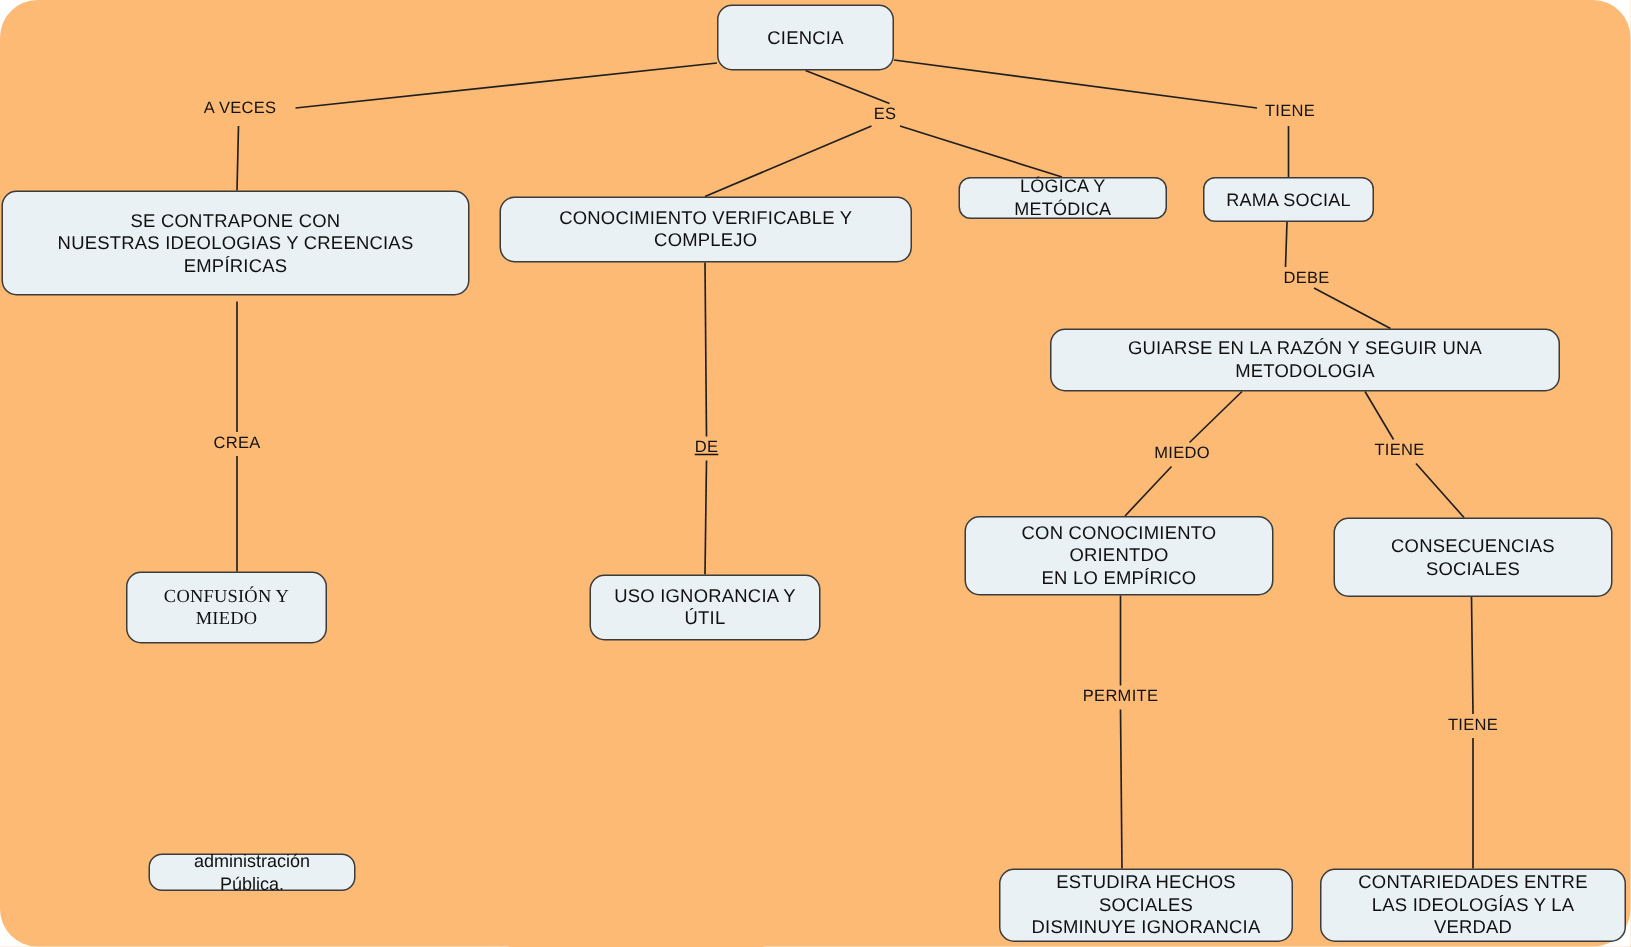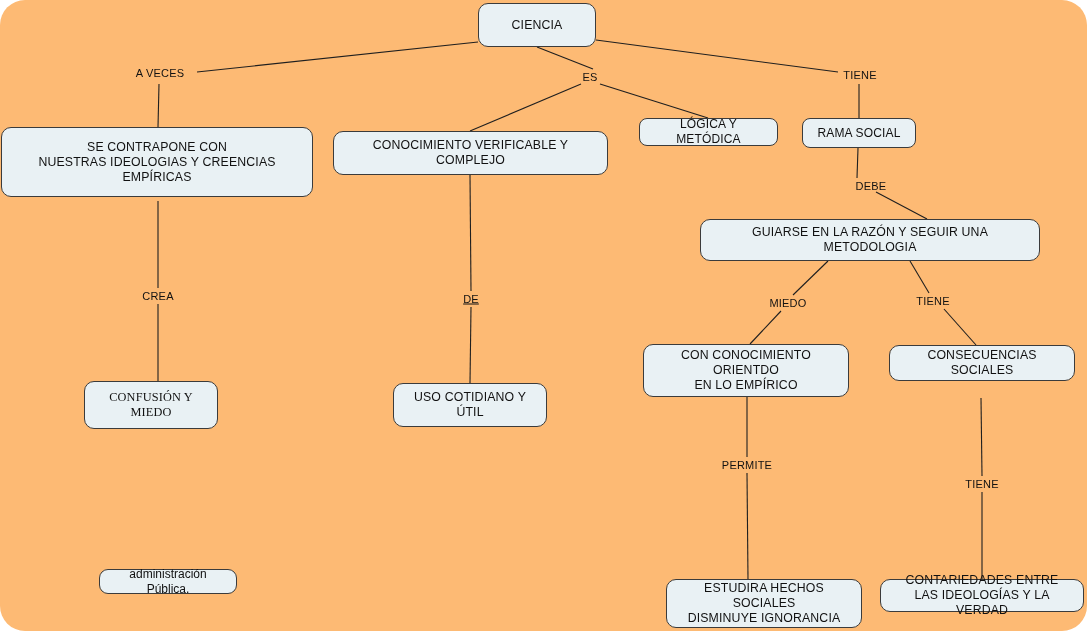--- a/index.html
+++ b/index.html
@@ -98,27 +98,27 @@
 
   <div id="node-layer">
       <div class="node" style="left: 478px; top: 3px; width: 118px; height: 44px;">CIENCIA</div>
       <div class="node" style="left: 1px; top: 127px; width: 312px; height: 70px;">SE CONTRAPONE CON
 NUESTRAS IDEOLOGIAS Y CREENCIAS EMPÍRICAS</div>
       <div class="node" style="left: 333px; top: 131px; width: 275px; height: 44px;">CONOCIMIENTO VERIFICABLE Y COMPLEJO</div>
       <div class="node small" style="left: 639px; top: 118px; width: 139px; height: 28px;">LÓGICA Y METÓDICA</div>
       <div class="node small" style="left: 802px; top: 118px; width: 114px; height: 30px;">RAMA SOCIAL</div>
       <div class="node" style="left: 700px; top: 219px; width: 340px; height: 42px;">GUIARSE EN LA RAZÓN Y SEGUIR UNA METODOLOGIA</div>
       <div class="node" style="left: 84px; top: 381px; width: 134px; height: 48px; font-family: Liberation Serif, serif;">CONFUSIÓN Y MIEDO</div>
-      <div class="node" style="left: 393px; top: 383px; width: 154px; height: 44px;">USO COTIDIANO Y ÚTIL</div>
+      <div class="node" style="left: 393px; top: 383px; width: 154px; height: 44px;">USO IGNORANCIA Y ÚTIL</div>
       <div class="node" style="left: 643px; top: 344px; width: 206px; height: 53px;">CON CONOCIMIENTO ORIENTDO
 EN LO EMPÍRICO</div>
-      <div class="node" style="left: 889px; top: 345px; width: 186px; height: 36px;">CONSECUENCIAS SOCIALES</div>
+      <div class="node" style="left: 889px; top: 345px; width: 186px; height: 53px;">CONSECUENCIAS SOCIALES</div>
       <div class="node" style="left: 650px; top: 579px; width: 196px; height: 49px; margin-left: 16px;">ESTUDIRA HECHOS SOCIALES
 DISMINUYE IGNORANCIA</div>
-      <div class="node" style="left: 880px; top: 579px; width: 204px; height: 33px; text-align: center;">CONTARIEDADES ENTRE
+      <div class="node" style="left: 880px; top: 579px; width: 204px; height: 49px; text-align: center;">CONTARIEDADES ENTRE
 LAS IDEOLOGÍAS Y LA VERDAD</div>
       <div class="node small lowercase" style="left: 99px; top: 569px; width: 138px; height: 25px;">administración Pública.</div>
     </div>
   <div id="label-layer">
       <div class="link-label" style="left: 160px; top: 73px;">A VECES</div>
       <div class="link-label" style="left: 590px; top: 77px;">ES</div>
       <div class="link-label" style="left: 860px; top: 75px;">TIENE</div>
       <div class="link-label" style="left: 158px; top: 296px;">CREA</div>
       <div class="link-label" style="left: 471px; top: 299px; text-decoration: underline;">DE</div>
       <div class="link-label" style="left: 856px; top: 186px; margin-left: 15px;">DEBE</div>

